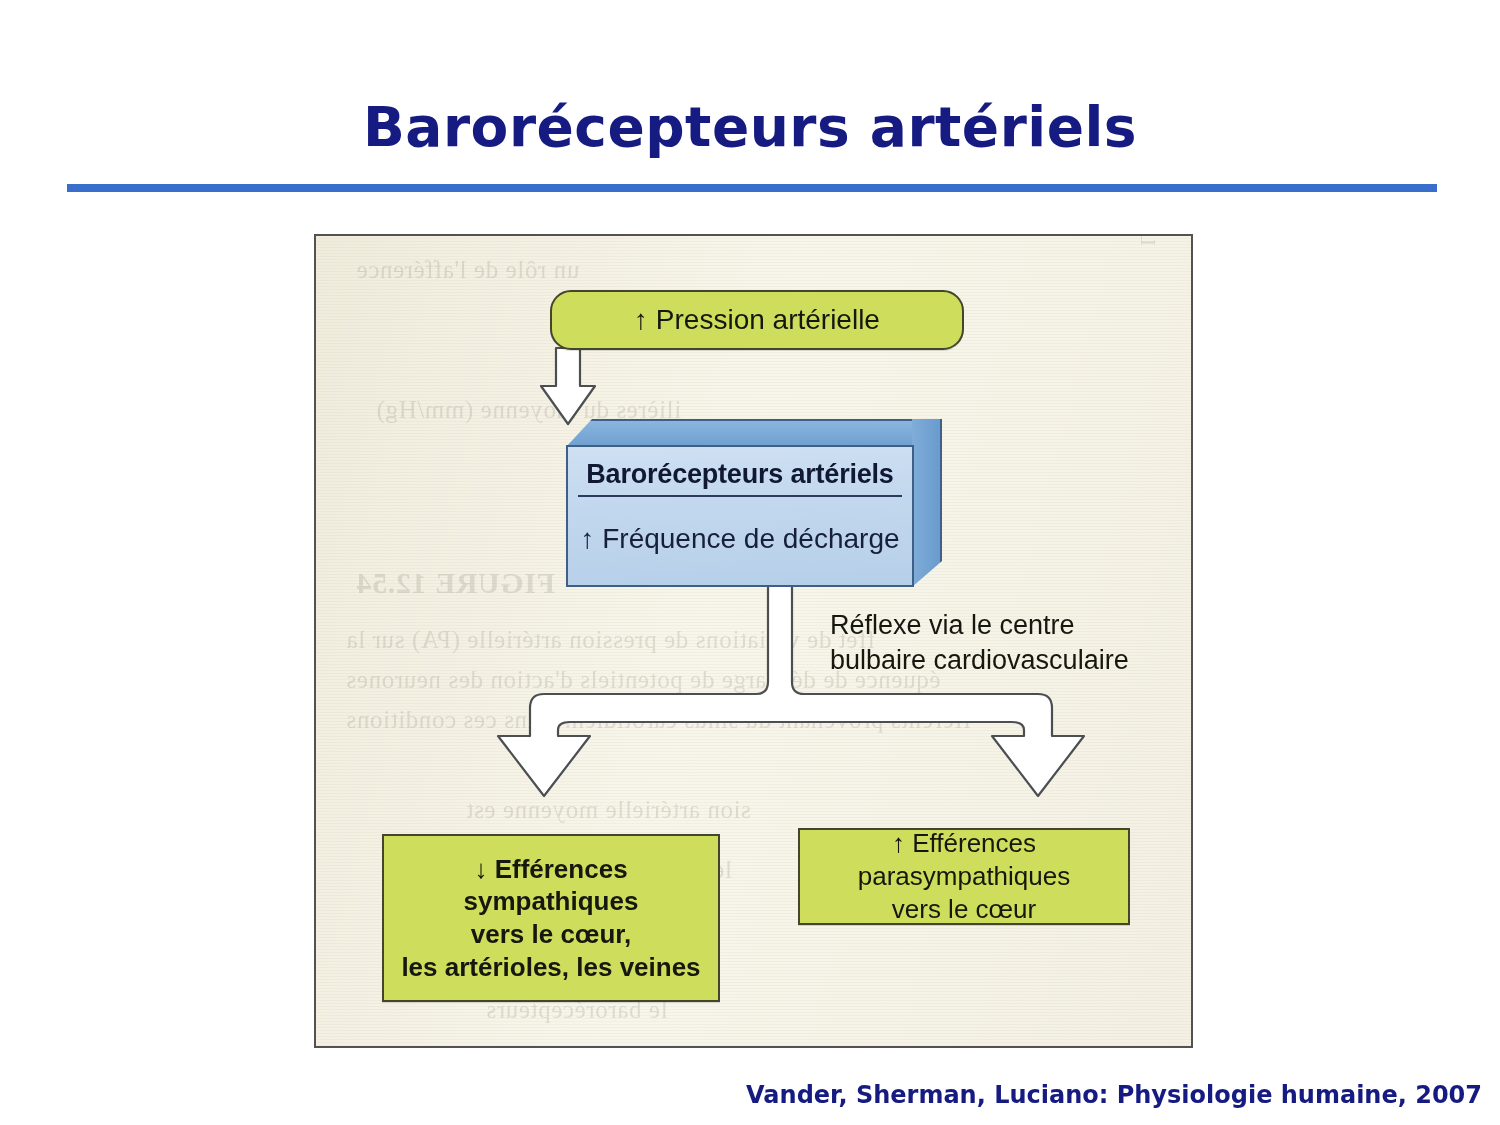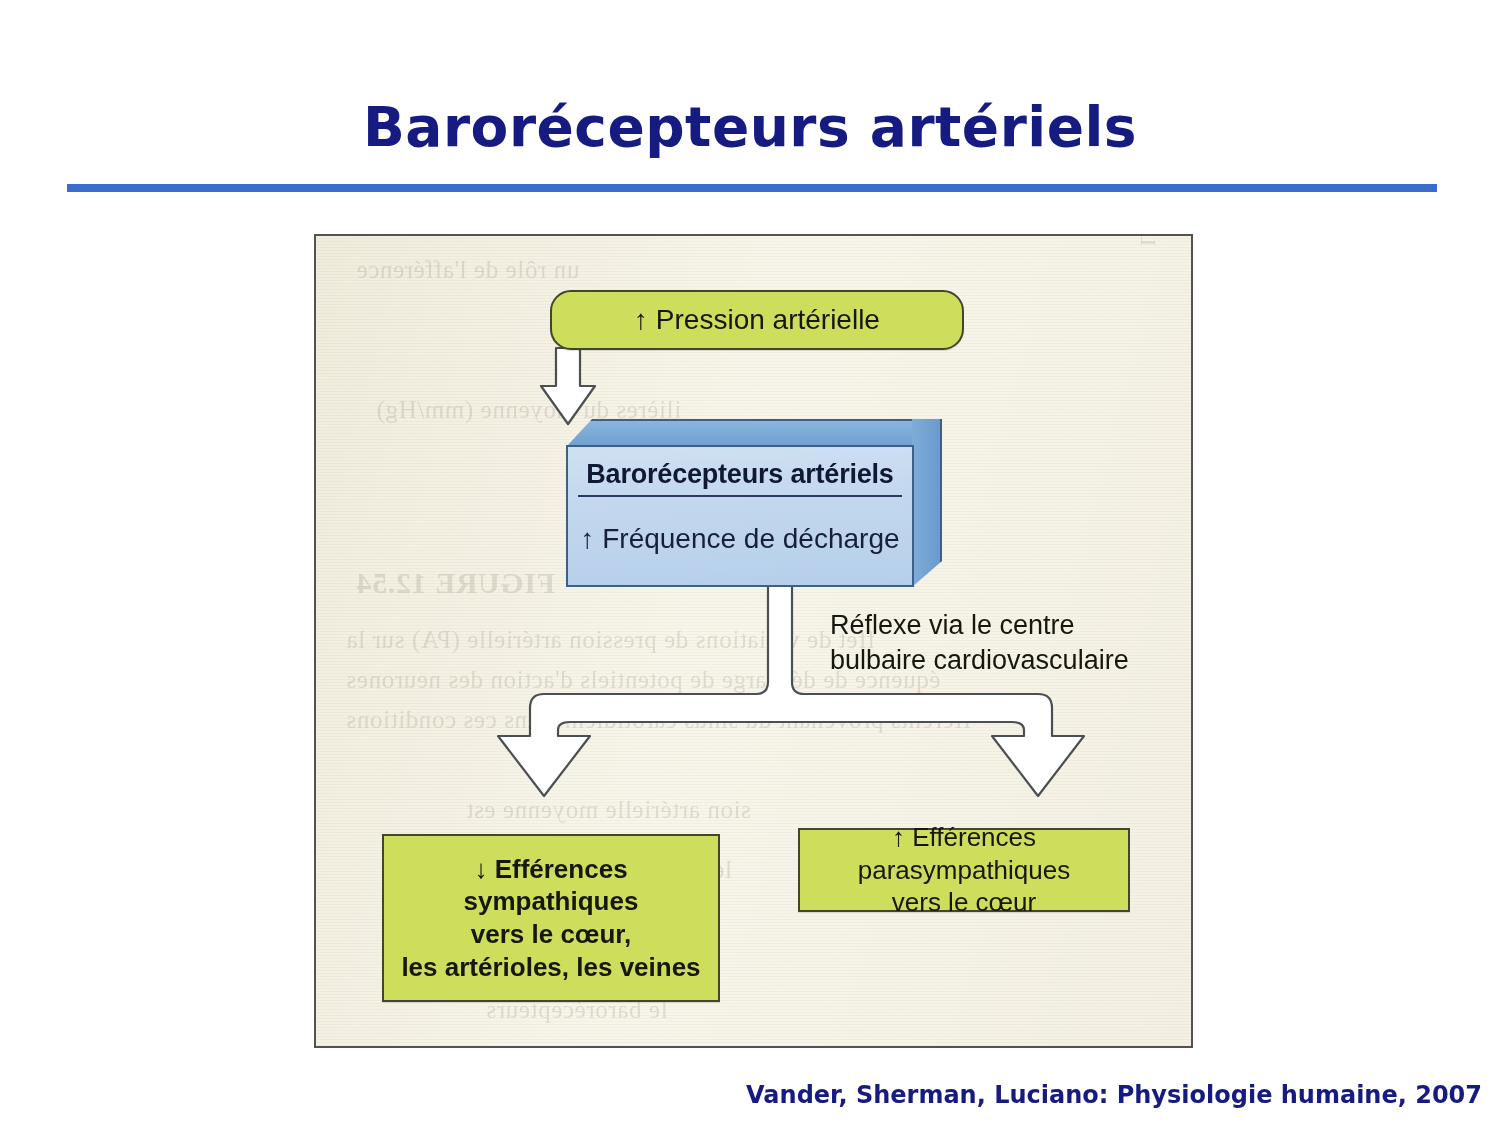--- a/index.html
+++ b/index.html
@@ -126,21 +126,21 @@
     width: 338px;
     height: 168px;
     font-size: 26px;
     font-weight: bold;
   }
 
   #box-parasympathetic {
     left: 482px;  
     top:  592px;  
     width: 332px;
-    height: 84px;
+    height: 97px;
     font-size: 26px;
   }
 
   
   #block-3d {
     position: absolute;
     left: 250px;   
     top:  183px;   
     width: 376px;
     height: 168px;

